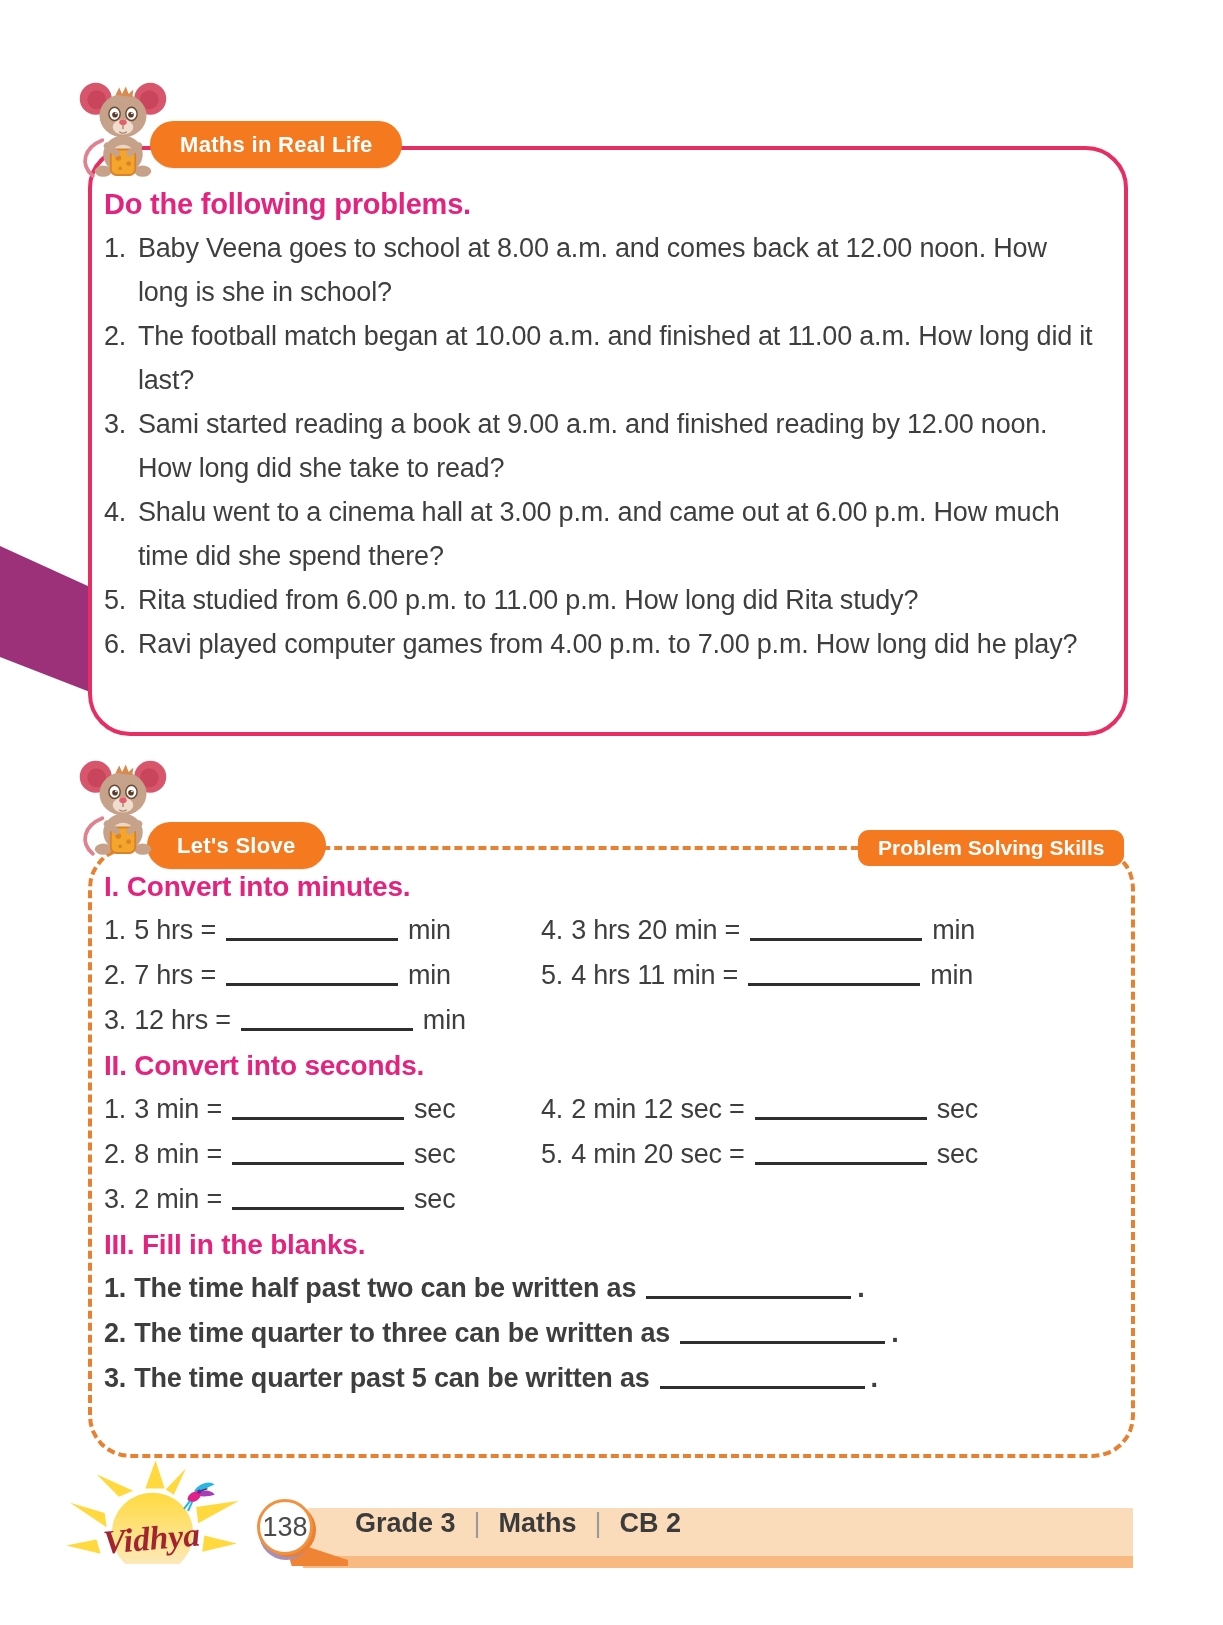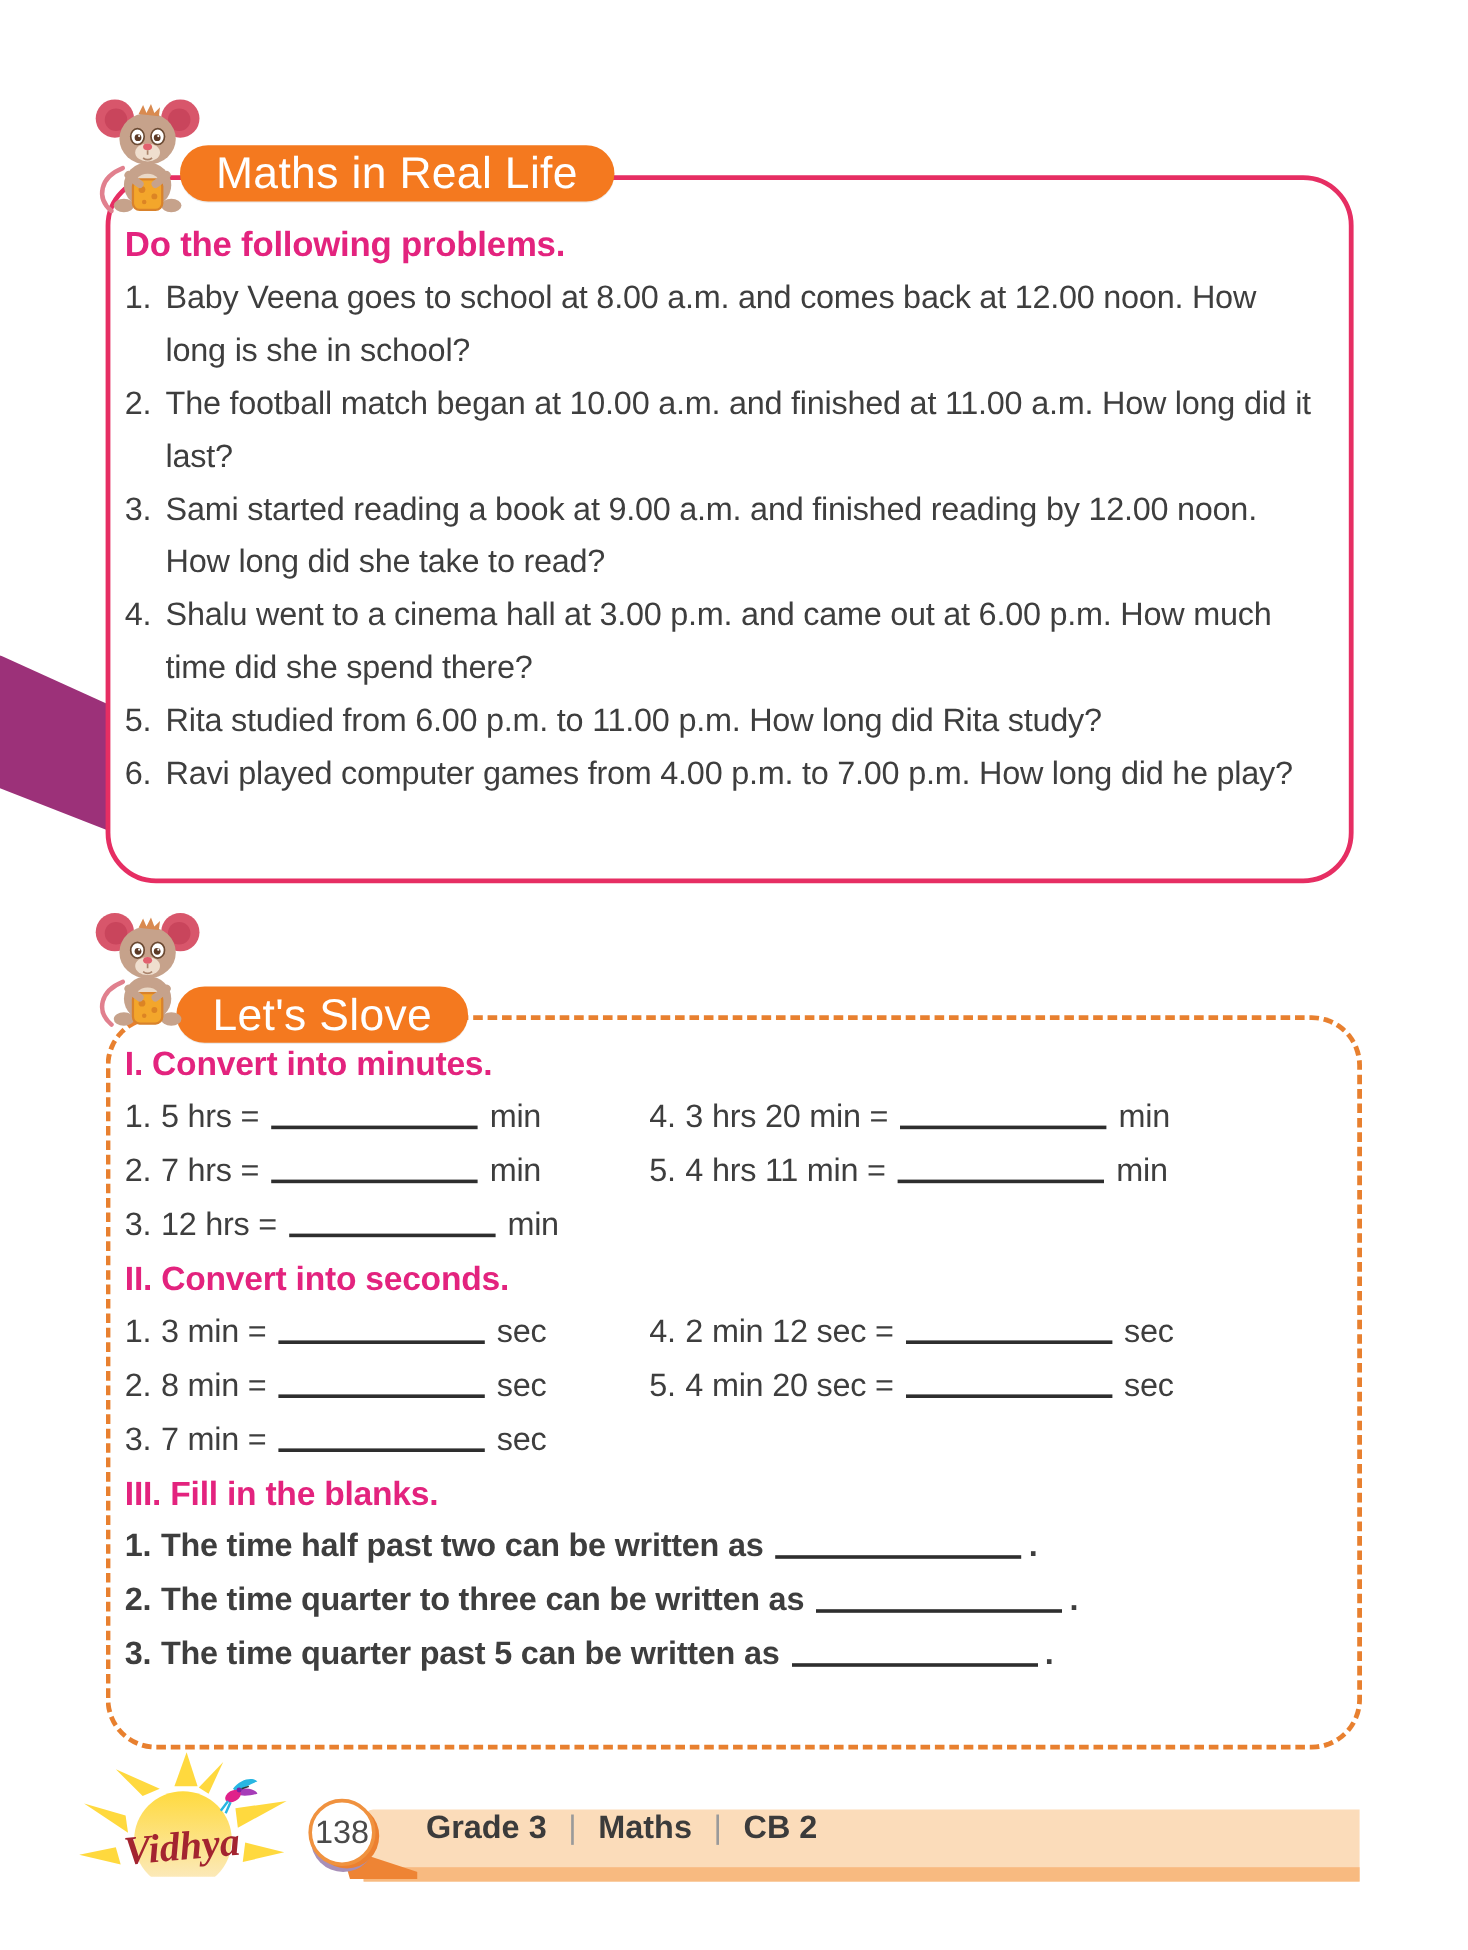--- a/index.html
+++ b/index.html
@@ -20,21 +20,21 @@
     left:88px; top:146px; width:1040px; height:590px;
     border:4px solid #E62E63; border-radius:42px;
   }
   .frame-2{
     left:88px; top:846px; width:1047px; height:612px;
     border:4px dashed #E8802F; border-radius:42px;
   }
   
   .pill{
     position:absolute; z-index:4; height:47px; display:flex; align-items:center;
-    background:#F4791F; color:#fff; font-weight:normal; font-size:37px;
+    background:#F4791F; color:#fff; font-weight:bold; font-size:22px;
     padding:0 30px; border-radius:26px; letter-spacing:.3px;
     box-shadow:0 1px 0 rgba(0,0,0,.08);
   }
   .pill-1{ left:150px; top:121px; }
   .pill-2{ left:147px; top:822px; }
   .badge{
     position:absolute; z-index:4; height:36px; display:flex; align-items:center;
     background:#F4791F; color:#fff; font-weight:bold; font-size:21px;
     padding:0 20px; border-radius:11px;
   }
@@ -203,20 +203,23 @@
         <circle cx="56" cy="95" r="2.6" fill="#DC8424"></circle>
         <circle cx="47" cy="100" r="2" fill="#DC8424"></circle>
       <path d="M33 76 Q40 82 43 84" stroke="#C6A28B" stroke-width="7" stroke-linecap="round" fill="none"></path>
       <path d="M67 76 Q60 82 57 84" stroke="#C6A28B" stroke-width="7" stroke-linecap="round" fill="none"></path>
     </svg>
   </div>
 
   <div class="pill pill-2">
     <span>Let's Slove</span>
   </div>
+  <div class="badge badge-2">
+    <span>Problem Solving Skills</span>
+  </div>
 
   <div class="solve-content">
 
     <div class="sub-heading">I. Convert into minutes.</div>
     <div class="conv-grid">
       <div class="citem">
         <span class="num">1.</span><span class="expr">5 hrs =</span><span class="blank w-conv"></span><span class="unit">min</span>
       </div>
       <div class="citem">
         <span class="num">2.</span><span class="expr">7 hrs =</span><span class="blank w-conv"></span><span class="unit">min</span>
@@ -234,21 +237,21 @@
 
     <div class="sub-heading">II. Convert into seconds.</div>
     <div class="conv-grid">
       <div class="citem">
         <span class="num">1.</span><span class="expr">3 min =</span><span class="blank w-conv"></span><span class="unit">sec</span>
       </div>
       <div class="citem">
         <span class="num">2.</span><span class="expr">8 min =</span><span class="blank w-conv"></span><span class="unit">sec</span>
       </div>
       <div class="citem">
-        <span class="num">3.</span><span class="expr">7 min =</span><span class="blank w-conv"></span><span class="unit">sec</span>
+        <span class="num">3.</span><span class="expr">2 min =</span><span class="blank w-conv"></span><span class="unit">sec</span>
       </div>
       <div class="citem">
         <span class="num">4.</span><span class="expr">2 min 12 sec =</span><span class="blank w-conv"></span><span class="unit">sec</span>
       </div>
       <div class="citem">
         <span class="num">5.</span><span class="expr">4 min 20 sec =</span><span class="blank w-conv"></span><span class="unit">sec</span>
       </div>
     </div>
 
     <div class="sub-heading">III. Fill in the blanks.</div>

